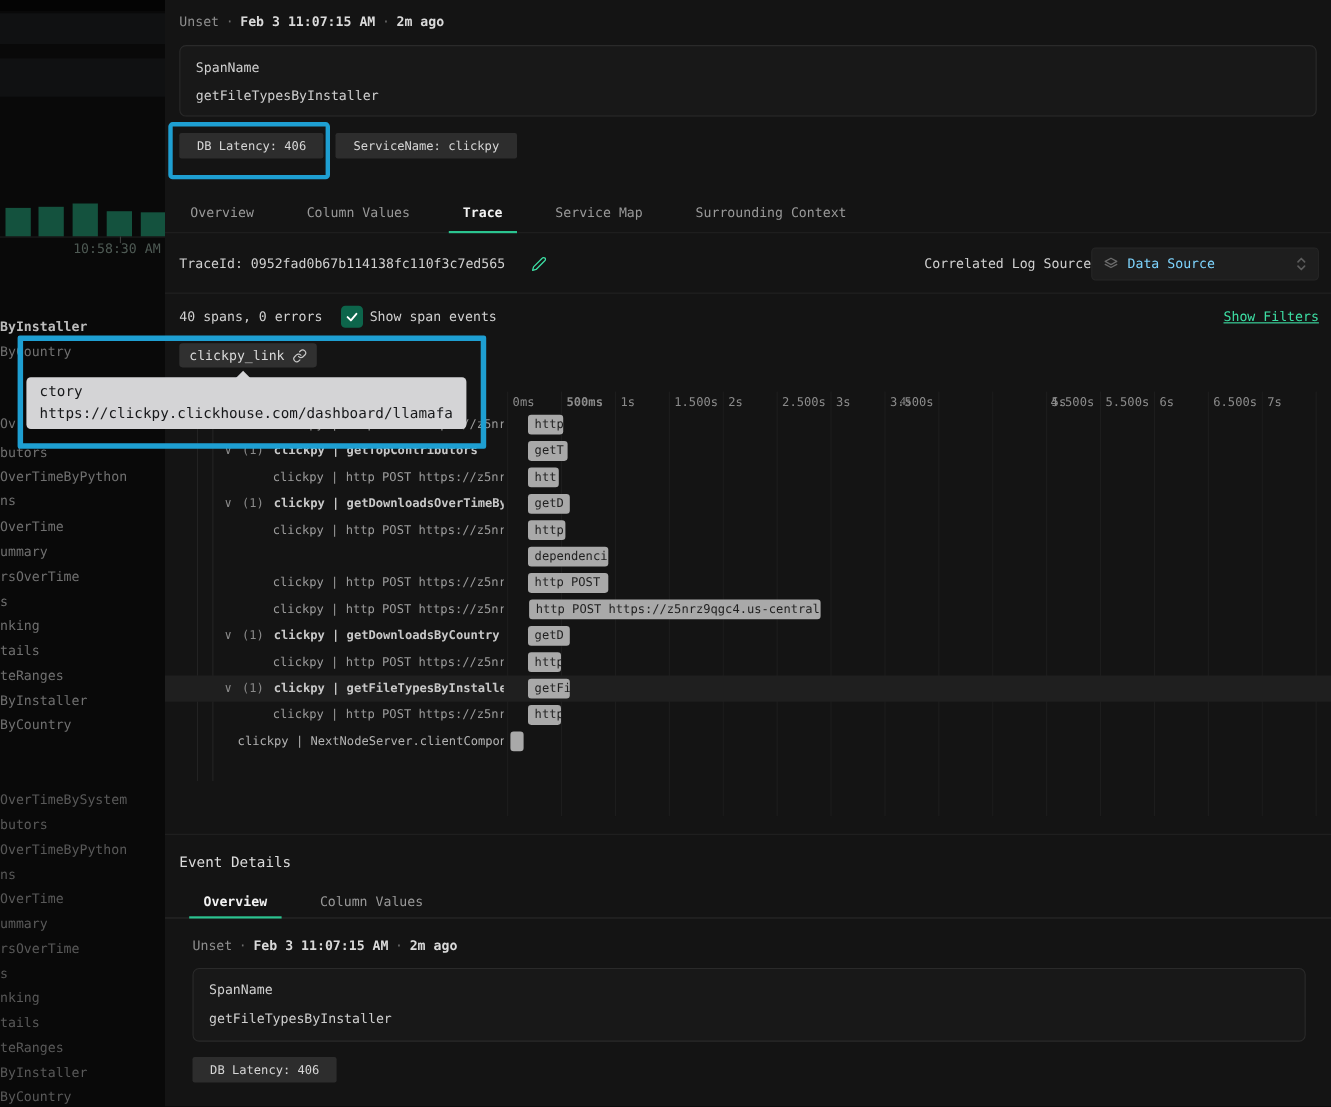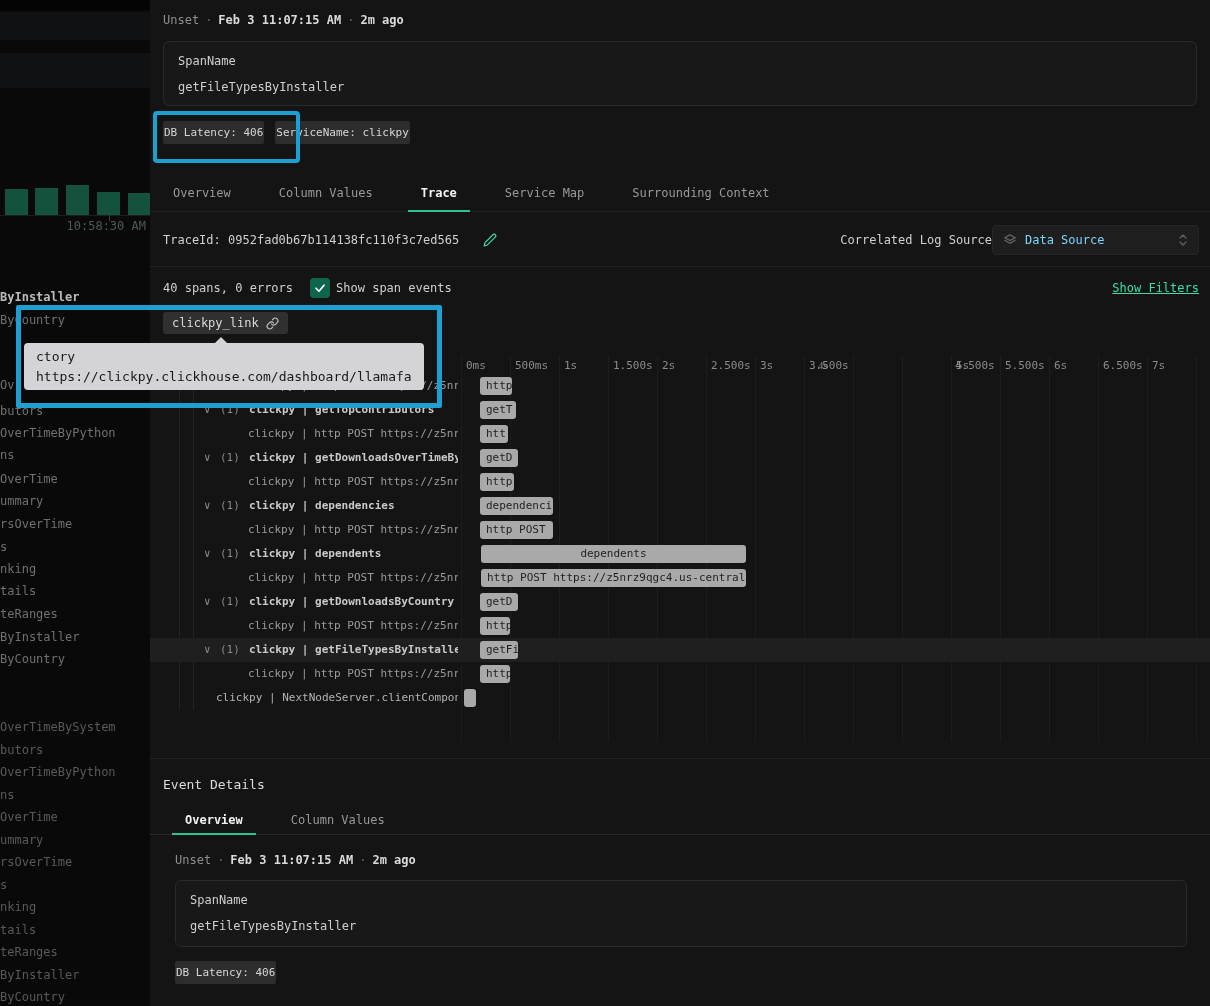--- a/index.html
+++ b/index.html
@@ -29,21 +29,21 @@
   .statusline .sep{color:#6b6b6b;margin:0 6px}
   .statusline .dt{color:#dadada;font-weight:bold}
 
   .fieldbox{border:1px solid #2a2a2a;background:#181818;border-radius:6px;
             padding:12px 14px;box-sizing:border-box}
   #spanbox{position:absolute;left:13px;right:13px;top:41px;height:65px}
   .fieldbox .flabel{color:#cfcfcf}
   .fieldbox .fvalue{color:#cfcfcf;margin-top:12px}
 
   .badges{position:absolute;left:13px;top:121px;display:flex;gap:11px}
-  .badge{background:#2d2d2d;color:#d6d6d6;font-size:11px;padding:5px 1px;border-radius:2px;white-space:nowrap}
+  .badge{background:#2d2d2d;color:#d6d6d6;font-size:11px;padding:5px 16px;border-radius:2px;white-space:nowrap}
 
   .tabbar{position:absolute;left:0;right:0;top:176px;height:36px;border-bottom:1px solid #202020;
           display:flex;align-items:stretch;padding-left:10px;gap:22px;box-sizing:border-box}
   .tab{padding:0 13px;display:flex;align-items:center;color:#999;cursor:pointer;
        border-bottom:2px solid transparent;margin-bottom:-1px;white-space:nowrap}
   .tab.active{color:#f2f2f2;font-weight:bold;border-bottom-color:#2bc490}
 
   .tracerow{position:absolute;left:13px;right:11px;top:224px;height:32px;display:flex;align-items:center}
   .traceid{color:#d0d0d0;white-space:nowrap}
   .pencil{margin-left:24px;display:flex;align-items:center;cursor:pointer}
@@ -223,21 +223,21 @@
       </svg>
   </div>
 
   <div id="waterfall">
     <div class="guide" style="left:29px"></div>
     <div class="guide" style="left:43px"></div>
     <div id="axis">
         <div class="gridline" style="left: 311px;"></div>
         <div class="axis-label" style="left: 316px;">0ms</div>
         <div class="gridline" style="left: 360px;"></div>
-        <div class="axis-label" style="left: 365px;">500ms</div>
+        <div class="axis-label" style="left: 365px; font-weight: bold;">500ms</div>
         <div class="gridline" style="left: 409px;"></div>
         <div class="axis-label" style="left: 414px; text-align: right;">1s</div>
         <div class="gridline" style="left: 458px;"></div>
         <div class="axis-label" style="left: 463px;">1.500s</div>
         <div class="gridline" style="left: 507px;"></div>
         <div class="axis-label" style="left: 512px;">2s</div>
         <div class="gridline" style="left: 556px;"></div>
         <div class="axis-label" style="left: 561px;">2.500s</div>
         <div class="gridline" style="left: 605px;"></div>
         <div class="axis-label" style="left: 610px;">3s</div>
@@ -274,30 +274,25 @@
         </div>
         <div class="wrow">
           <div class="wlabel" style="padding-left: 54px;"><span class="chev">∨</span><span class="cnt">(1)</span><span class="wname-parent">clickpy | getDownloadsOverTimeByS</span></div>
           <div class="wbar" style="left: 330px; width: 38px; background: rgb(169, 169, 169);">getD</div>
         </div>
         <div class="wrow">
           <div class="wlabel" style="padding-left: 98px;"><span class="wname-child">clickpy | http POST https://z5nrz</span></div>
           <div class="wbar" style="left: 330px; width: 34px; background: rgb(169, 169, 169);">http</div>
         </div>
         <div class="wrow">
-          <div class="wlabel" style="padding-left: 54px;"><span class="chev">∨</span><span class="cnt">(1)</span><span class="wname-parent">clickpy | dependencies</span></div>
           <div class="wbar" style="left: 330px; width: 73px; background: rgb(169, 169, 169);">dependenci</div>
         </div>
         <div class="wrow">
           <div class="wlabel" style="padding-left: 98px;"><span class="wname-child">clickpy | http POST https://z5nrz</span></div>
           <div class="wbar" style="left: 330px; width: 73px; background: rgb(169, 169, 169);">http POST</div>
-        </div>
-        <div class="wrow">
-          <div class="wlabel" style="padding-left: 54px;"><span class="chev">∨</span><span class="cnt">(1)</span><span class="wname-parent">clickpy | dependents</span></div>
-          <div class="wbar center" style="left: 331px; width: 265px; background: rgb(169, 169, 169);">dependents</div>
         </div>
         <div class="wrow">
           <div class="wlabel" style="padding-left: 98px;"><span class="wname-child">clickpy | http POST https://z5nrz</span></div>
           <div class="wbar" style="left: 331px; width: 265px; background: rgb(169, 169, 169);">http POST https://z5nrz9qgc4.us-central</div>
         </div>
         <div class="wrow">
           <div class="wlabel" style="padding-left: 54px;"><span class="chev">∨</span><span class="cnt">(1)</span><span class="wname-parent">clickpy | getDownloadsByCountry</span></div>
           <div class="wbar" style="left: 330px; width: 38px; background: rgb(169, 169, 169);">getD</div>
         </div>
         <div class="wrow">

